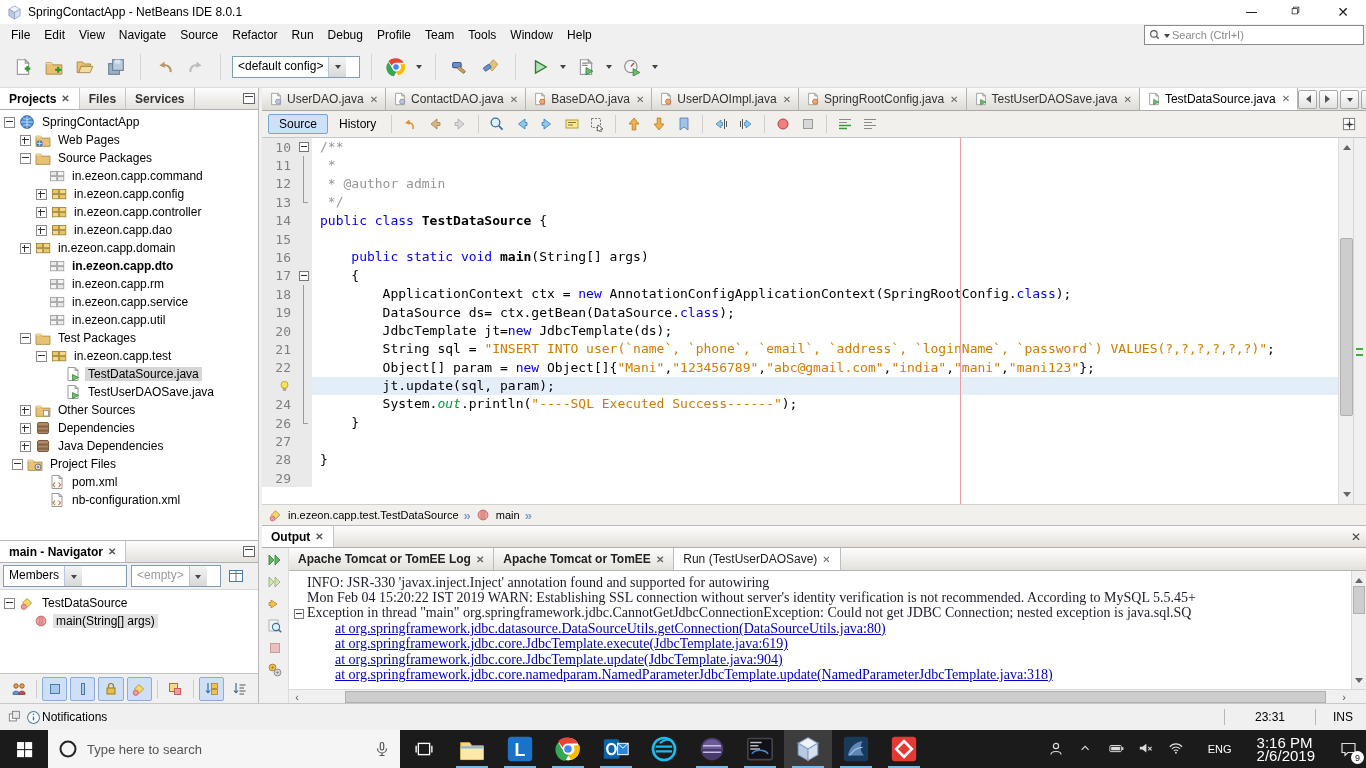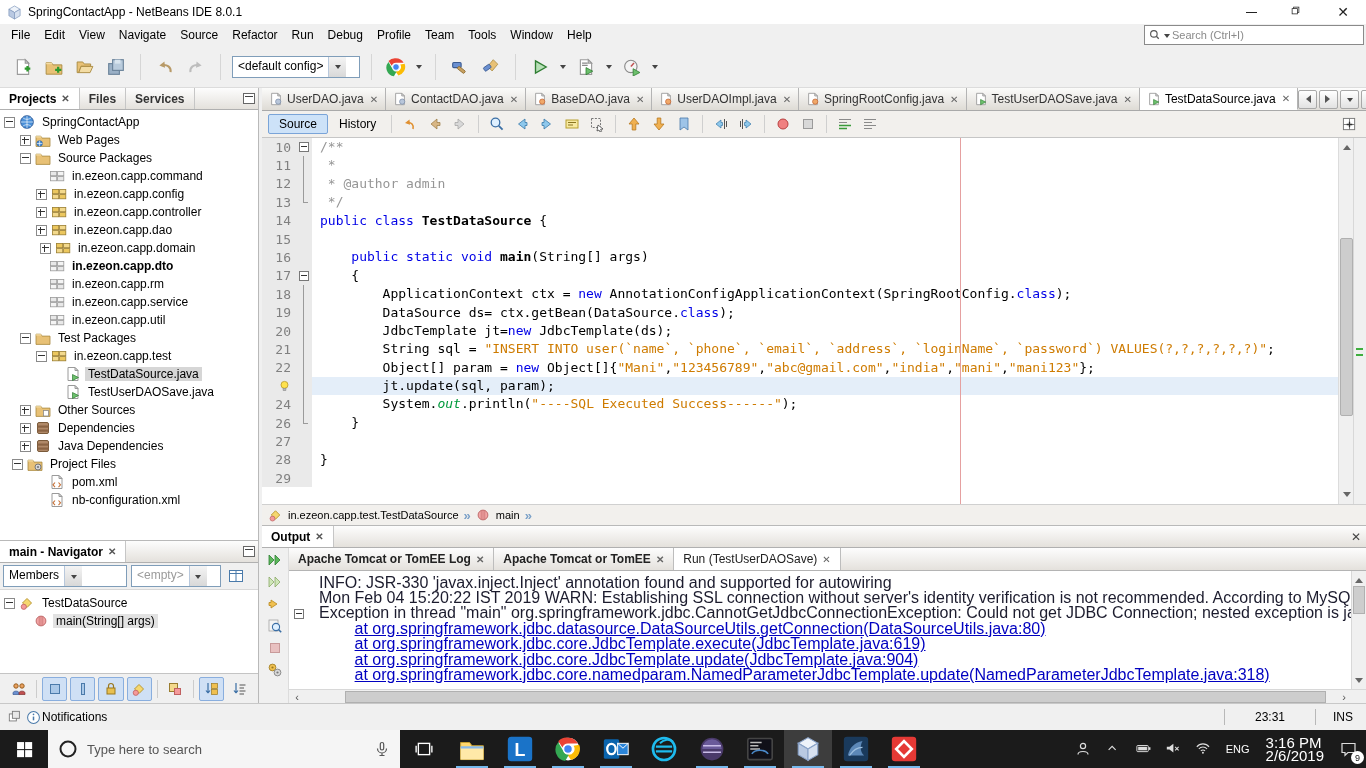--- a/index.html
+++ b/index.html
@@ -122,21 +122,21 @@
   #out-main{flex:1;display:flex;flex-direction:column;min-width:0;position:relative}
   #out-tabbar{height:22px;background:linear-gradient(#fdfdfd,#e4e1dc);border-bottom:1px solid #b4b4b4;display:flex;align-items:stretch}
   .out-tab{display:flex;align-items:center;gap:5px;padding:0 9px;border-right:1px solid #bdbdbd;font-size:12px;color:#222;white-space:nowrap}
   .out-tab.bold{font-weight:bold}
   .out-tab.active{background:#fff}
   #console{flex:1;overflow:hidden;padding:4px 0 0 2px;position:relative}
   .orow{display:flex;height:15.4px;align-items:center}
   .omargin{width:16px;position:relative;flex:none;height:100%}
   .omargin.f::before{content:"";position:absolute;left:3px;top:3px;width:8px;height:8px;border:1px solid #777;background:#fff}
   .omargin.f::after{content:"";position:absolute;left:5px;top:7px;width:6px;height:1px;background:#333}
-  .otext{font-family:Liberation Sans, sans-serif;font-size:16px;white-space:pre;color:#1c1c2e;margin:12px}
+  .otext{font-family:Liberation Serif, serif;font-size:14px;white-space:pre;color:#1c1c2e;margin:0}
   .otext a{color:#0000c0;text-decoration:underline}
   #out-vscroll{position:absolute;right:0;top:0;bottom:0;width:14px;background:#f0f0f0;border-left:1px solid #d8d8d8}
   #out-vthumb{position:absolute;left:1px;right:1px;top:15px;height:26px;background:#cdcdcd;border:1px solid #b0b0b0}
   #out-hscroll{height:14px;background:#f0f0f0;border-top:1px solid #d8d8d8;display:flex;align-items:center;position:relative}
   #out-hthumb{position:absolute;left:56px;right:40px;top:1px;bottom:1px;background:#cdcdcd;border:1px solid #b0b0b0}
   .harrow{width:16px;display:flex;align-items:center;justify-content:center;color:#555;font-size:11px}
   #out-close{margin-left:auto;width:20px;display:flex;align-items:center;justify-content:center;color:#444}
 
   
   #statusbar{top:703px;left:0;width:1366px;height:27px;background:#f0f0f0;border-top:1px solid #c8c8c8;display:flex;align-items:center;box-sizing:border-box;padding:0 6px}
@@ -144,21 +144,21 @@
   #st-caret{width:70px;text-align:center}
   #st-mode{width:34px;text-align:center}
 
   
   #taskbar{top:730px;left:0;width:1366px;height:38px;background:#1b1b1b;display:flex;align-items:stretch;color:#fff}
   .tk-slot{width:48px;display:flex;align-items:center;justify-content:center;position:relative}
   .tk-slot.active{background:#3d3d3d}
   .tk-slot.running::after{content:"";position:absolute;left:8px;right:8px;bottom:0;height:2px;background:#76b9ed}
   #tk-search{width:352px;background:#f5f5f5;display:flex;align-items:center;gap:9px;padding:0 10px;box-sizing:border-box;color:#555}
   #tk-search .ph{font-size:13px;flex:1}
-  #tray{margin-left:auto;display:flex;align-items:center;gap:7px;padding-right:6px}
+  #tray{margin-left:auto;display:flex;align-items:center;gap:16px;padding-right:6px}
   .tray-ico{width:24px;height:24px;display:flex;align-items:center;justify-content:center}
   #tray-lang{font-size:11px;padding:0 4px}
   #tray-clock{font-size:15px;text-align:left;line-height:13px;padding:0 5px}
   #tray-badge{position:absolute;right:-4px;bottom:-3px;background:#fff;color:#111;border-radius:50%;width:13px;height:13px;font-size:9px;display:flex;align-items:center;justify-content:center}
 </style>
 </head>
 <body>
 
 <div id="titlebar" class="abs">
   <span class="icon t-icon">
@@ -435,21 +435,21 @@
         <span class="icon" style="width: 16px; height: 16px;">
           <svg width="16" height="16" viewBox="0 0 16 16">
             <rect x="1.5" y="3.5" width="6.2" height="4.2" fill="#ecc75e" stroke="#9a7d2f" stroke-width="0.8"></rect>
             <rect x="8.6" y="3.5" width="6.2" height="4.2" fill="#f3d98c" stroke="#9a7d2f" stroke-width="0.8"></rect>
             <rect x="1.5" y="8.6" width="6.2" height="4.2" fill="#f3d98c" stroke="#9a7d2f" stroke-width="0.8"></rect>
             <rect x="8.6" y="8.6" width="6.2" height="4.2" fill="#ecc75e" stroke="#9a7d2f" stroke-width="0.8"></rect>
           </svg>
         </span>
         <span class="lbl">in.ezeon.capp.dao</span>
       </div>
-      <div class="trow" style="padding-left: 40px;">
+      <div class="trow" style="padding-left: 20px;">
         <span class="handle plus"></span>
         <span class="icon" style="width: 16px; height: 16px;">
           <svg width="16" height="16" viewBox="0 0 16 16">
             <rect x="1.5" y="3.5" width="6.2" height="4.2" fill="#ecc75e" stroke="#9a7d2f" stroke-width="0.8"></rect>
             <rect x="8.6" y="3.5" width="6.2" height="4.2" fill="#f3d98c" stroke="#9a7d2f" stroke-width="0.8"></rect>
             <rect x="1.5" y="8.6" width="6.2" height="4.2" fill="#f3d98c" stroke="#9a7d2f" stroke-width="0.8"></rect>
             <rect x="8.6" y="8.6" width="6.2" height="4.2" fill="#ecc75e" stroke="#9a7d2f" stroke-width="0.8"></rect>
           </svg>
         </span>
         <span class="lbl">in.ezeon.capp.domain</span>

